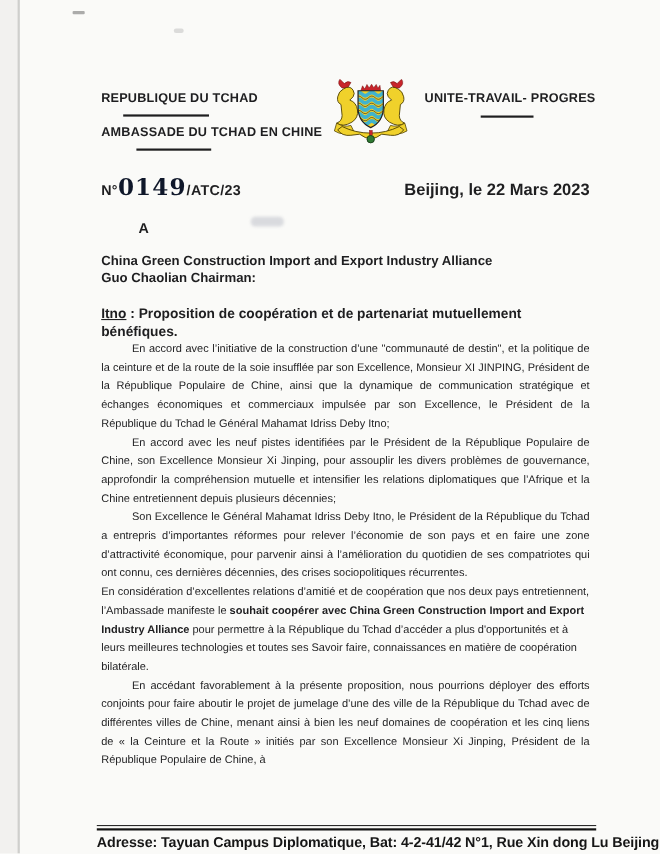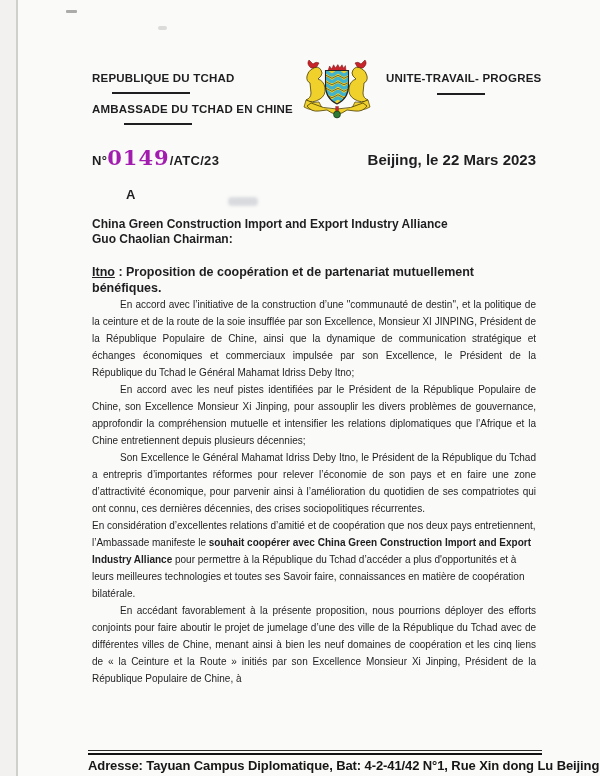--- a/index.html
+++ b/index.html
@@ -10,34 +10,34 @@
   }
   .scan-left-band{position:absolute;left:0;top:0;width:16px;height:776px;
     background:#f2f1ef;border-right:2px solid #cfcfcc;}
   .artifact-dash{position:absolute;left:66px;top:10px;width:11px;height:3px;
     background:#6a6a6a;opacity:.55;border-radius:1px;}
   .artifact-dash2{position:absolute;left:158px;top:26px;width:9px;height:4px;
     background:#9a9a9a;opacity:.32;border-radius:2px;}
   .smudge{position:absolute;left:228px;top:197px;width:30px;height:9px;
     background:#b9bcc6;opacity:.5;filter:blur(1.5px);border-radius:4px;}
 
-  .content{position:absolute;left:92px;top:64px;width:444px;}
+  .content{position:absolute;left:92px;top:76px;width:444px;}
 
   .masthead{display:flex;justify-content:space-between;align-items:flex-start;}
   .mast-left{padding-top:8px;width:196px;}
   .title{font-weight:bold;font-size:11.5px;letter-spacing:.2px;white-space:nowrap;}
   .rule1{height:2px;background:#1e1e20;width:78px;margin:8px 0 9px 20px;}
   .rule2{height:2px;background:#1e1e20;width:68px;margin:8px 0 0 32px;}
   .mast-center{margin-top:-4px;}
   .mast-right{padding-top:8px;width:150px;text-align:center;}
   .rule3{height:2px;background:#1e1e20;width:48px;margin:9px auto 0;}
 
   .ref-row{display:flex;justify-content:space-between;align-items:baseline;margin-top:22px;}
   .ref-num{font-weight:bold;font-size:13px;letter-spacing:.3px;}
-  .ref-num .red-num{color:#a21caf;font-family:"DejaVu Serif", serif;
+  .ref-num .red-num{color:#0f172a;font-family:"DejaVu Serif", serif;
     font-size:21px;font-weight:700;letter-spacing:1px;line-height:1;}
   .date{font-weight:bold;font-size:15px;}
 
   .salutation{margin:19px 0 0 34px;font-weight:bold;font-size:13px;}
 
   .addressee{margin-top:15px;font-weight:bold;font-size:12px;line-height:14.5px;}
 
   .subject{margin-top:19px;font-weight:bold;font-size:12.5px;line-height:15.5px;}
   .u{text-decoration:underline;}
 

